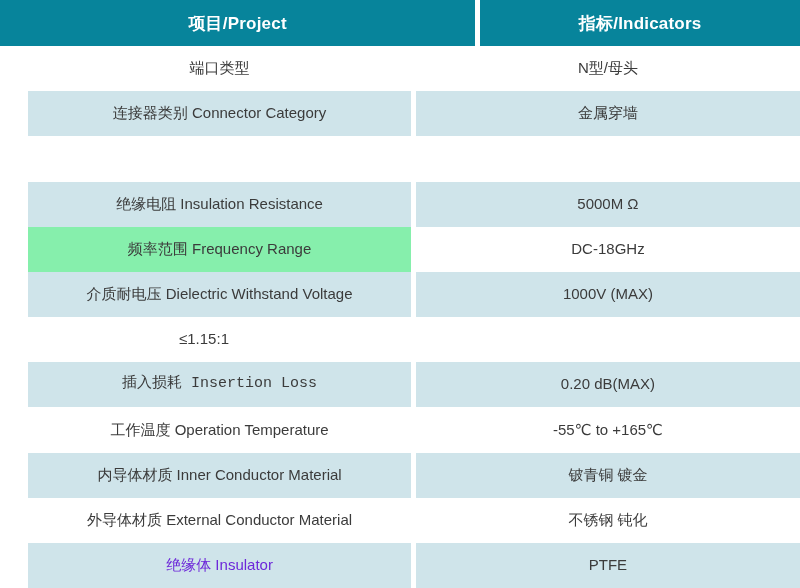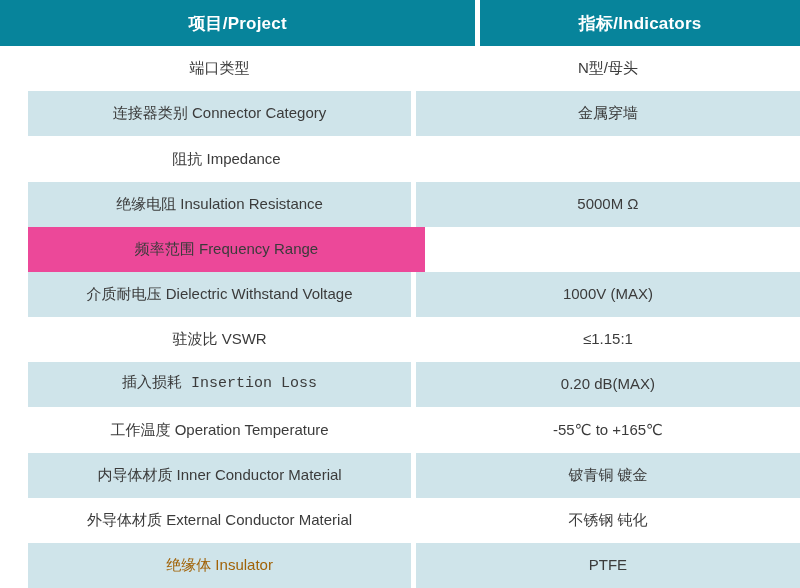--- a/index.html
+++ b/index.html
@@ -84,52 +84,51 @@
 
   <div id="table-body-slot" style="display:contents"><div class="spec-row shade-light">
         <div class="cell col-project" style="background: rgb(255, 255, 255); color: rgb(59, 59, 59);">端口类型</div>
         <div class="gap"></div>
         <div class="cell col-indicators" style="background: rgb(255, 255, 255); color: rgb(59, 59, 59);">N型/母头</div>
       </div><div class="spec-row shade-tint">
         <div class="cell col-project" style="background: rgb(207, 228, 234); color: rgb(59, 59, 59);">连接器类别 Connector Category</div>
         <div class="gap"></div>
         <div class="cell col-indicators" style="background: rgb(207, 228, 234); color: rgb(59, 59, 59);">金属穿墙</div>
       </div><div class="spec-row shade-light">
-        <div class="cell col-project" style="background: rgb(255, 255, 255); color: rgb(59, 59, 59);">阻抗 Impedance</div>
         <div class="gap"></div>
       </div><div class="spec-row shade-tint">
         <div class="cell col-project" style="background: rgb(207, 228, 234); color: rgb(59, 59, 59);">绝缘电阻 Insulation Resistance</div>
         <div class="gap"></div>
         <div class="cell col-indicators" style="background: rgb(207, 228, 234); color: rgb(59, 59, 59);">5000M Ω</div>
       </div><div class="spec-row shade-light">
-        <div class="cell col-project" style="background: #ec4899; color: rgb(59, 59, 59);">频率范围 Frequency Range</div>
+        <div class="cell col-project" style="background: #86efac; color: rgb(59, 59, 59);">频率范围 Frequency Range</div>
         <div class="gap"></div>
+        <div class="cell col-indicators" style="background: rgb(255, 255, 255); color: rgb(59, 59, 59);">DC-18GHz</div>
       </div><div class="spec-row shade-tint">
         <div class="cell col-project" style="background: rgb(207, 228, 234); color: rgb(59, 59, 59);">介质耐电压 Dielectric Withstand Voltage</div>
         <div class="gap"></div>
         <div class="cell col-indicators" style="background: rgb(207, 228, 234); color: rgb(59, 59, 59);">1000V (MAX)</div>
       </div><div class="spec-row shade-light">
-        <div class="cell col-project" style="background: rgb(255, 255, 255); color: rgb(59, 59, 59);">驻波比 VSWR</div>
         <div class="gap"></div>
         <div class="cell col-indicators" style="background: rgb(255, 255, 255); color: rgb(59, 59, 59);">≤1.15:1</div>
       </div><div class="spec-row shade-tint">
         <div class="cell col-project" style="background: rgb(207, 228, 234); color: rgb(59, 59, 59); font-family: Liberation Mono, monospace;">插入损耗 Insertion Loss</div>
         <div class="gap"></div>
         <div class="cell col-indicators" style="background: rgb(207, 228, 234); color: rgb(59, 59, 59);">0.20 dB(MAX)</div>
       </div><div class="spec-row shade-light">
         <div class="cell col-project" style="background: rgb(255, 255, 255); color: rgb(59, 59, 59);">工作温度 Operation Temperature</div>
         <div class="gap"></div>
         <div class="cell col-indicators" style="background: rgb(255, 255, 255); color: rgb(59, 59, 59);">-55℃ to +165℃</div>
       </div><div class="spec-row shade-tint">
         <div class="cell col-project" style="background: rgb(207, 228, 234); color: rgb(59, 59, 59);">内导体材质 Inner Conductor Material</div>
         <div class="gap"></div>
         <div class="cell col-indicators" style="background: rgb(207, 228, 234); color: rgb(59, 59, 59);">铍青铜 镀金</div>
       </div><div class="spec-row shade-light">
         <div class="cell col-project" style="background: rgb(255, 255, 255); color: rgb(59, 59, 59);">外导体材质 External Conductor Material</div>
         <div class="gap"></div>
         <div class="cell col-indicators" style="background: rgb(255, 255, 255); color: rgb(59, 59, 59);">不锈钢 钝化</div>
       </div><div class="spec-row shade-tint">
-        <div class="cell col-project" style="background: rgb(207, 228, 234); color: #a16207; text-align: right;">绝缘体 Insulator</div>
+        <div class="cell col-project" style="background: rgb(207, 228, 234); color: #6d28d9; text-align: right;">绝缘体 Insulator</div>
         <div class="gap"></div>
         <div class="cell col-indicators" style="background: rgb(207, 228, 234); color: rgb(59, 59, 59);">PTFE</div>
       </div></div>
 
 </div>
 
 </body></html>

